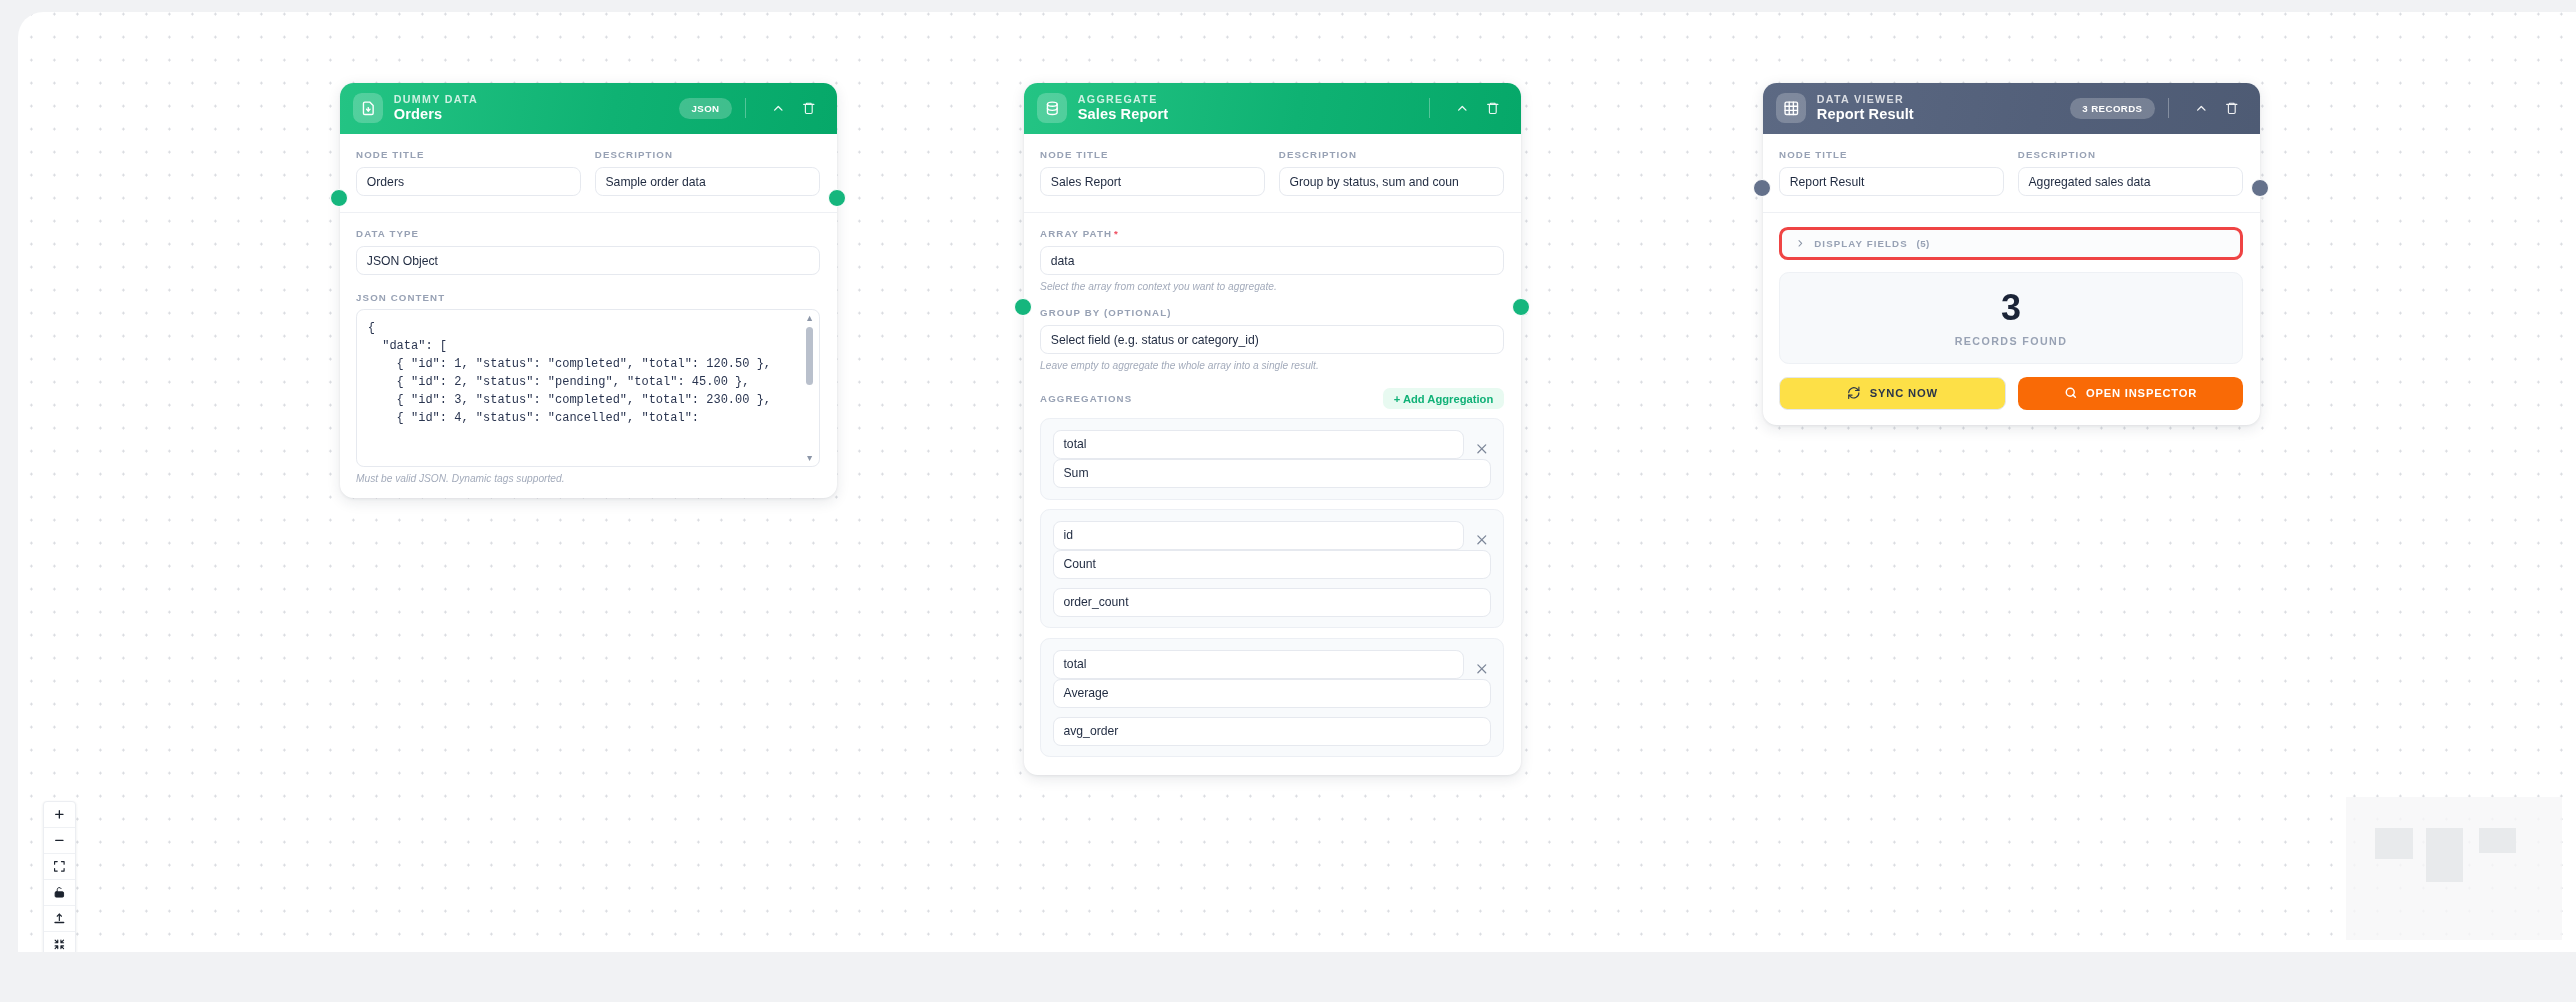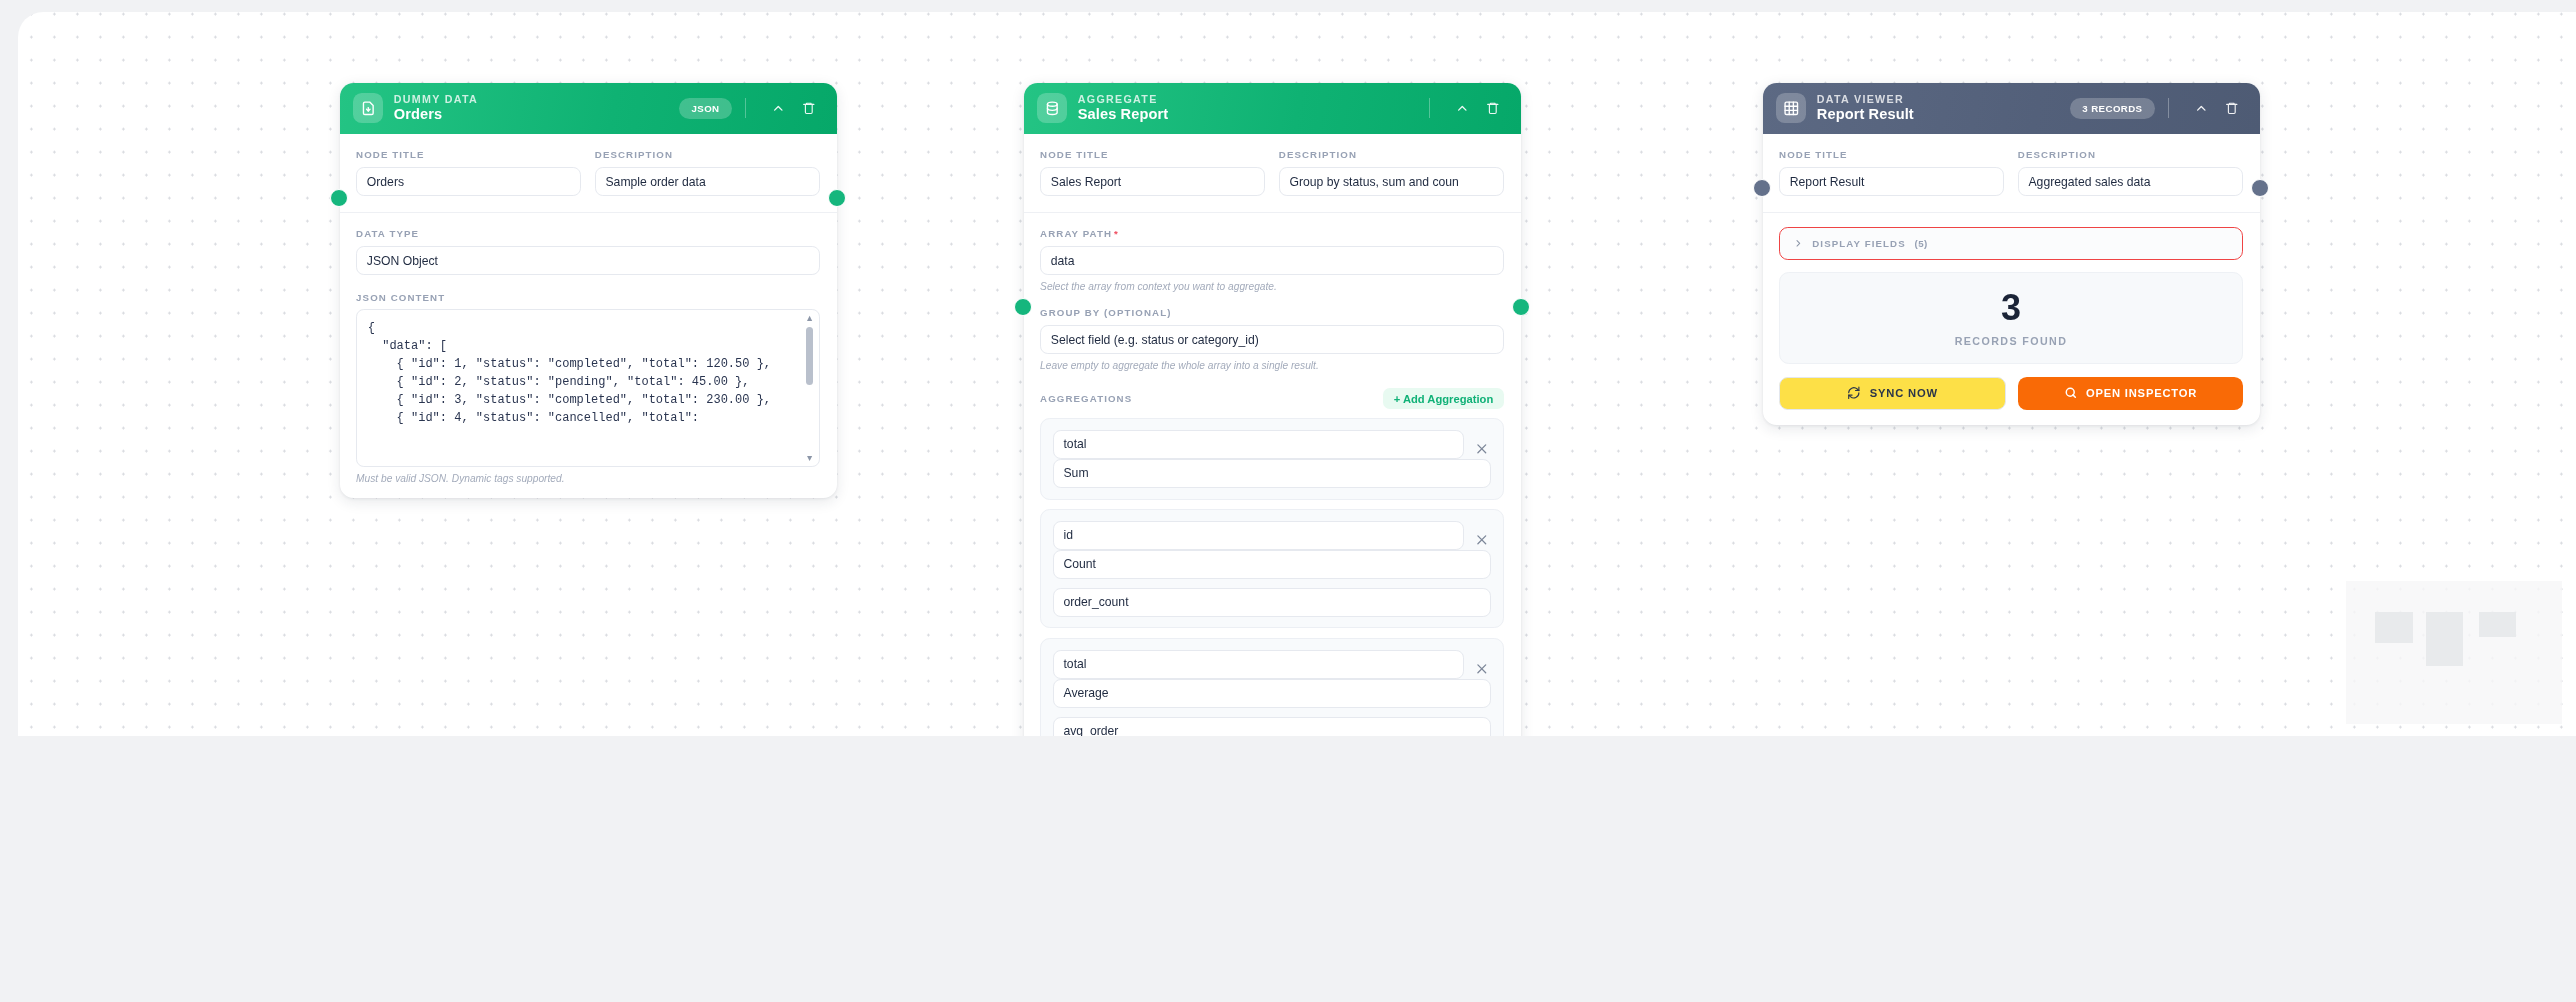--- a/index.html
+++ b/index.html
@@ -7,21 +7,21 @@
     width: 2576px; height: 1003px;
     font-family: "Liberation Sans", sans-serif;
     background: #f1f2f4;
     overflow: hidden;
   }
 
   
   #canvas {
     position: absolute;
     left: 17.5px; top: 11.7px;
-    width: 2558px; height: 724px;
+    width: 2558px; height: 940px;
     background-color: #ffffff;
     background-image: radial-gradient(circle, #d9dbe0 1.3px, transparent 1.4px);
     background-size: 23px 23px;
     background-position: 1.9px 13.6px;
     border-top-left-radius: 25px;
     overflow: hidden;
   }
 
   
   #edges { position: absolute; left: 0; top: 0; width: 2558px; height: 991px; pointer-events: none; }
@@ -125,21 +125,21 @@
   .agg-top { display: flex; align-items: flex-end; gap: 9.7px; }
   .agg-top .inp { flex: 1 1 auto; }
   .agg-x { width: 17.5px; height: 17.5px; flex: 0 0 auto; }
   .agg-card .inp { margin-bottom: 0; }
   .agg-card .inp + .inp { margin-top: 8.8px; }
 
   
   #node-viewer { left: 1745px; top: 71px; width: 497px; }
   .collapse-row {
     display: flex; align-items: center; gap: 8.8px;
-    border: 1px solid #ef4444; background: #fbfcfd;
+    border: 3px solid #ef4444; background: #fbfcfd;
     border-radius: 8.8px; height: 33px; padding: 0 12.7px;
   }
   .collapse-row .lbl { margin-bottom: 0; }
   .stat-box {
     background: #f7f9fb; border: 1px solid #eef1f5; border-radius: 9.7px;
     padding: 17.5px 0 15.6px 0; text-align: center; margin-top: 11.7px;
   }
   .stat-num { font-size: 36px; font-weight: bold; color: #1b2437; line-height: 1; }
   .stat-cap {
     font-size: 10.7px; font-weight: bold; letter-spacing: 1.4px;

